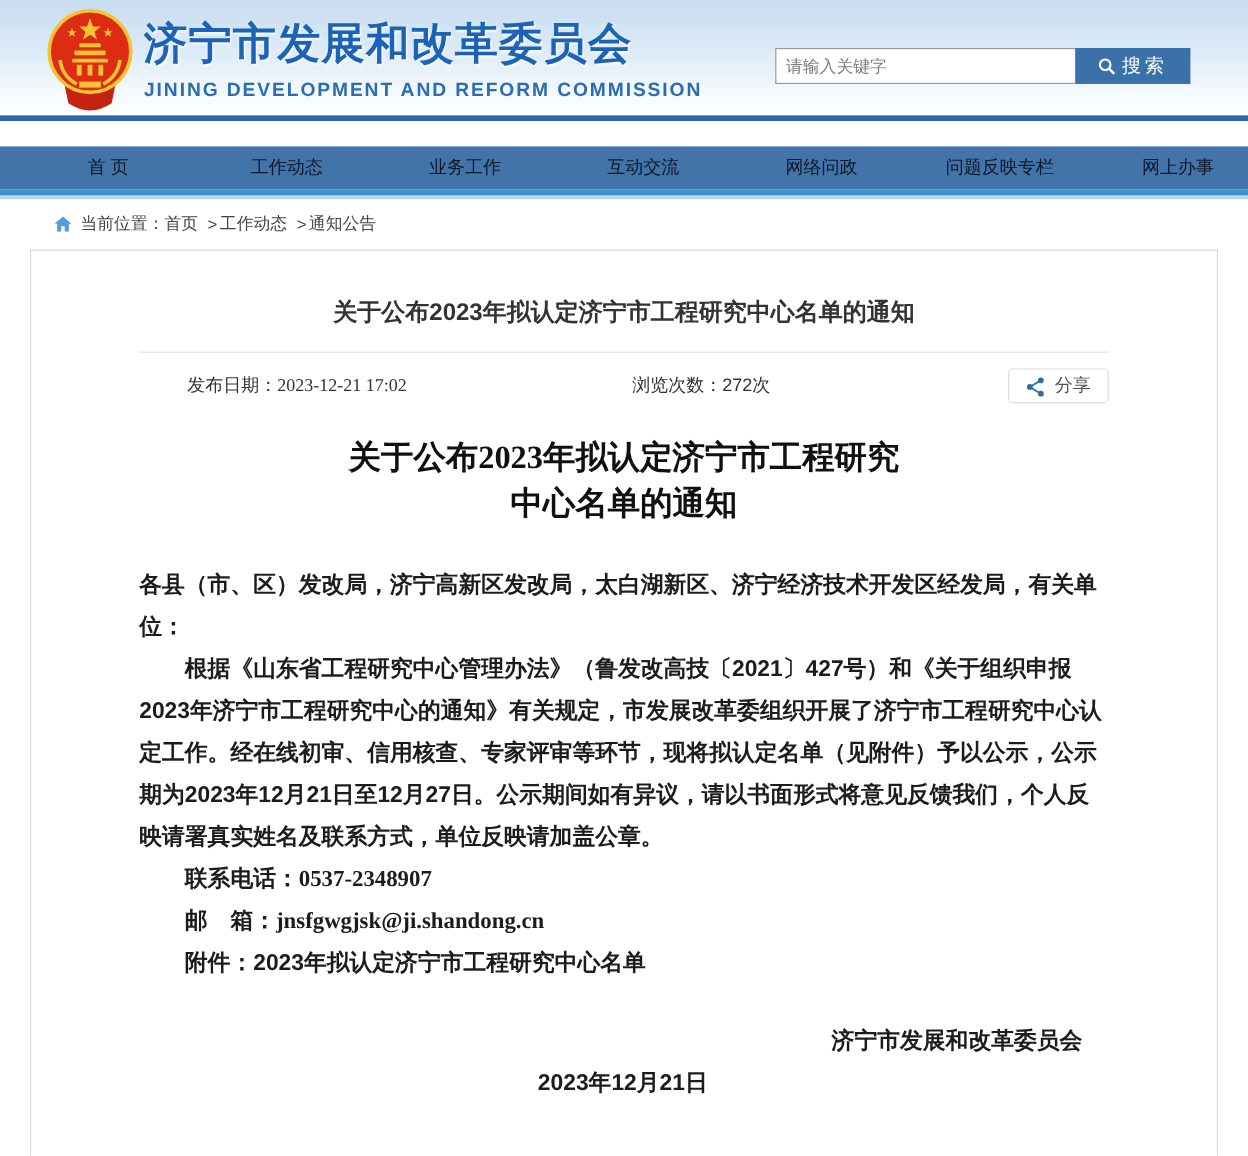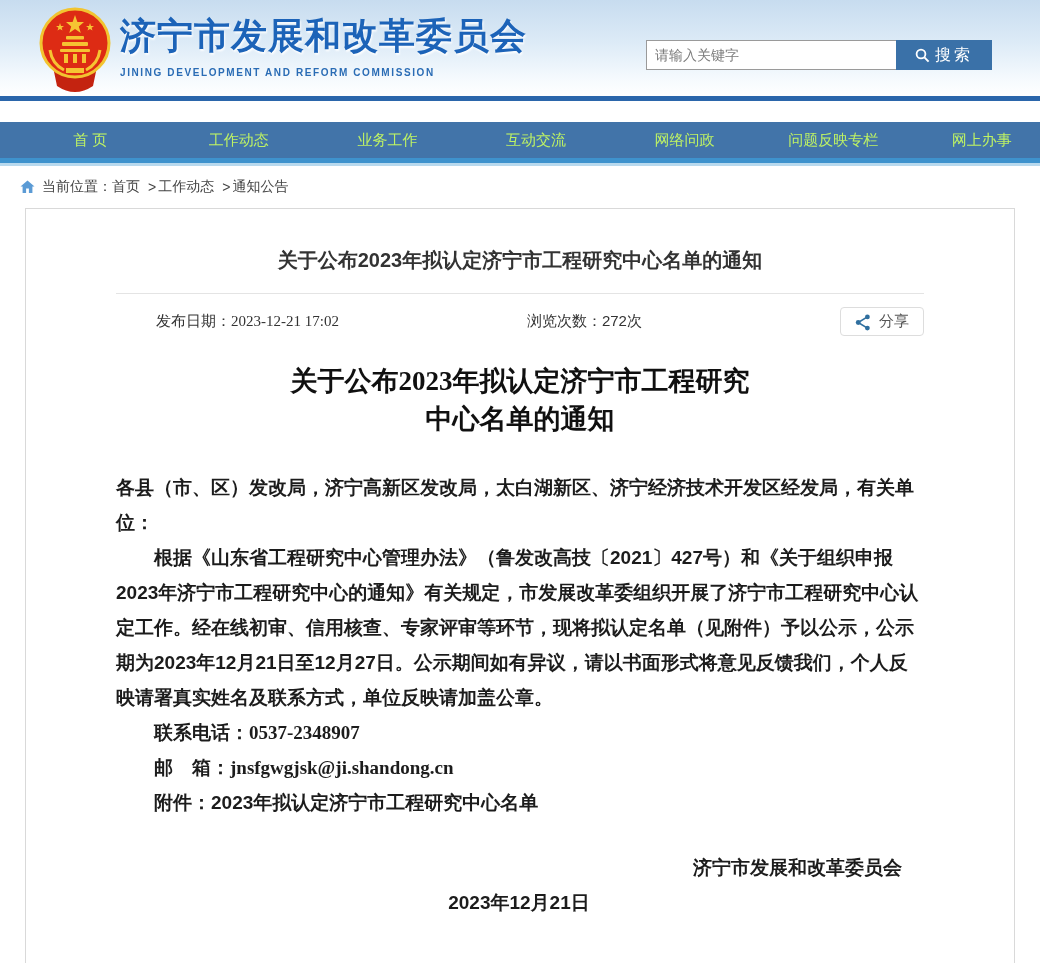--- a/index.html
+++ b/index.html
@@ -6,40 +6,40 @@
   html,body { width:1040px; height:963px; overflow:hidden; background:#fff;
     font-family:"Liberation Sans","DejaVu Sans",sans-serif; }
 
   
   .banner { position:relative; height:96px;
     background:linear-gradient(180deg,#c7dcef 0%,#ddebf7 45%,#f7fbfe 85%,#ffffff 100%); }
   .logo-wrap { position:absolute; left:38px; top:6px; }
   .site-ident { position:absolute; left:120px; top:12px; }
   .site-title { font-size:36px; font-weight:700; color:#1c63b8; letter-spacing:1px;
     text-shadow:1px 2px 2px rgba(255,255,255,.9); }
-  .site-subtitle { margin-top:6px; font-size:10px; font-weight:700; color:#2a6cb5; letter-spacing:1.6px; }
+  .site-subtitle { margin-top:6px; font-size:16px; font-weight:700; color:#2a6cb5; letter-spacing:1.6px; }
   .search-box { position:absolute; right:48px; top:40px; display:flex; }
   .search-input { width:250px; height:30px; border:1px solid #9a9a9a; border-right:none;
     padding:0 8px; font-size:14px; color:#555; outline:none; background:#fff; }
   .search-input::placeholder { color:#7b7b7b; }
   .search-btn { width:96px; height:30px; border:none; background:#3a71a8; color:#fff;
     font-size:16px; display:flex; align-items:center; justify-content:center; gap:5px;
     cursor:pointer; letter-spacing:3px; }
 
   
   .strip-dark { height:5px; background:#2b66ab; }
   .white-gap { height:21px; background:#fff; }
   .nav { height:36px; background:#4274a9; display:flex; }
-  .nav-item { flex:1; text-align:center; line-height:36px; color:#bef264; font-size:15px;
+  .nav-item { flex:1; text-align:center; line-height:36px; color:#0f172a; font-size:15px;
     cursor:pointer; white-space:nowrap;margin-left:32px; }
   .strip-bright { height:5px; background:#3e92cd; }
   .strip-pale { height:3px; background:#b8d9ee; }
 
   
-  .breadcrumb { height:42px; display:flex; align-items:center; padding-left:20px;
+  .breadcrumb { height:42px; display:flex; align-items:center; padding-left:45px;
     font-size:14px; color:#444; }
   .breadcrumb .home-icon { margin-right:7px; display:inline-flex; }
   .crumb-link { color:#444; text-decoration:none; cursor:pointer; }
   .crumb-sep { margin:0 2px 0 8px; color:#444; }
 
   
   .content-box { margin:0 25px; border:1px solid #d9d9d9; border-bottom:none;
     background:#fff; height:864px; padding:38px 90px 0; }
   .page-title { text-align:center; font-size:20px; font-weight:700; color:#333; }
   .title-sep { border-bottom:1px solid #e4e4e4; margin-top:19px; }

